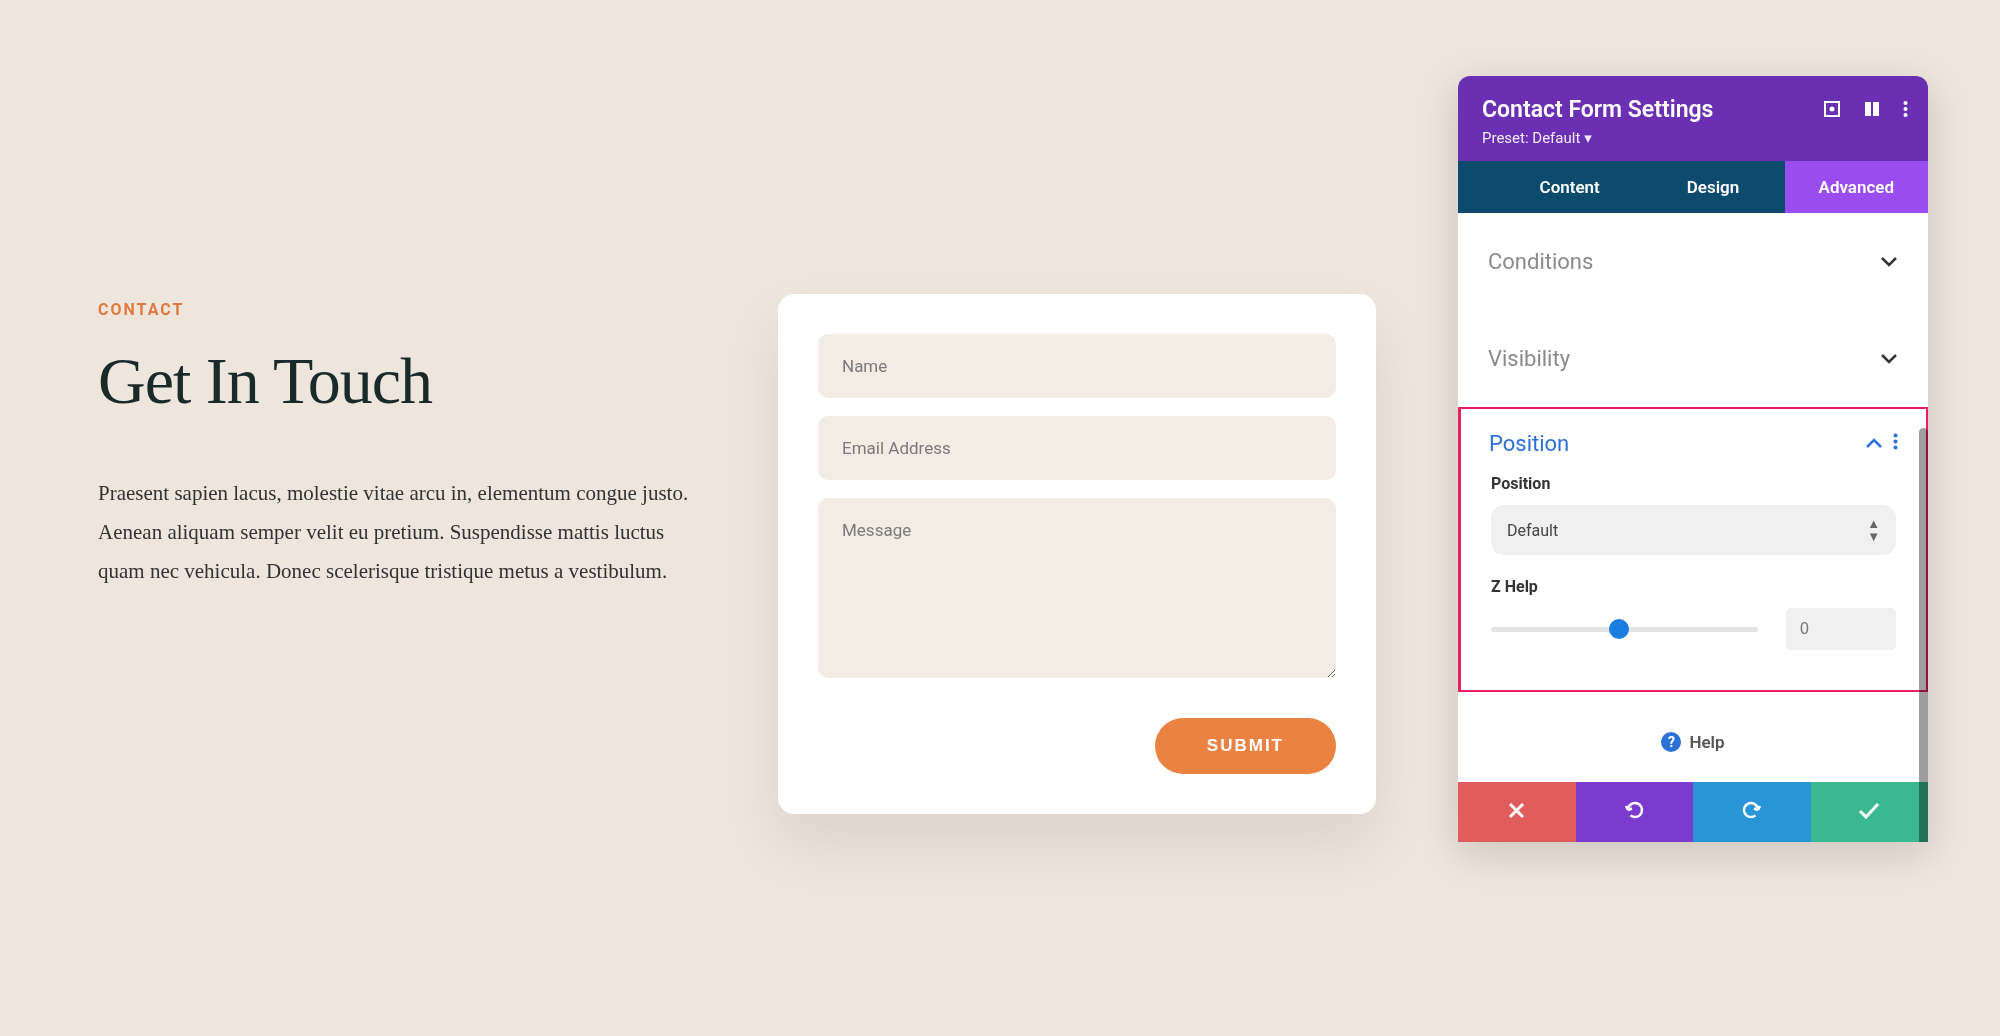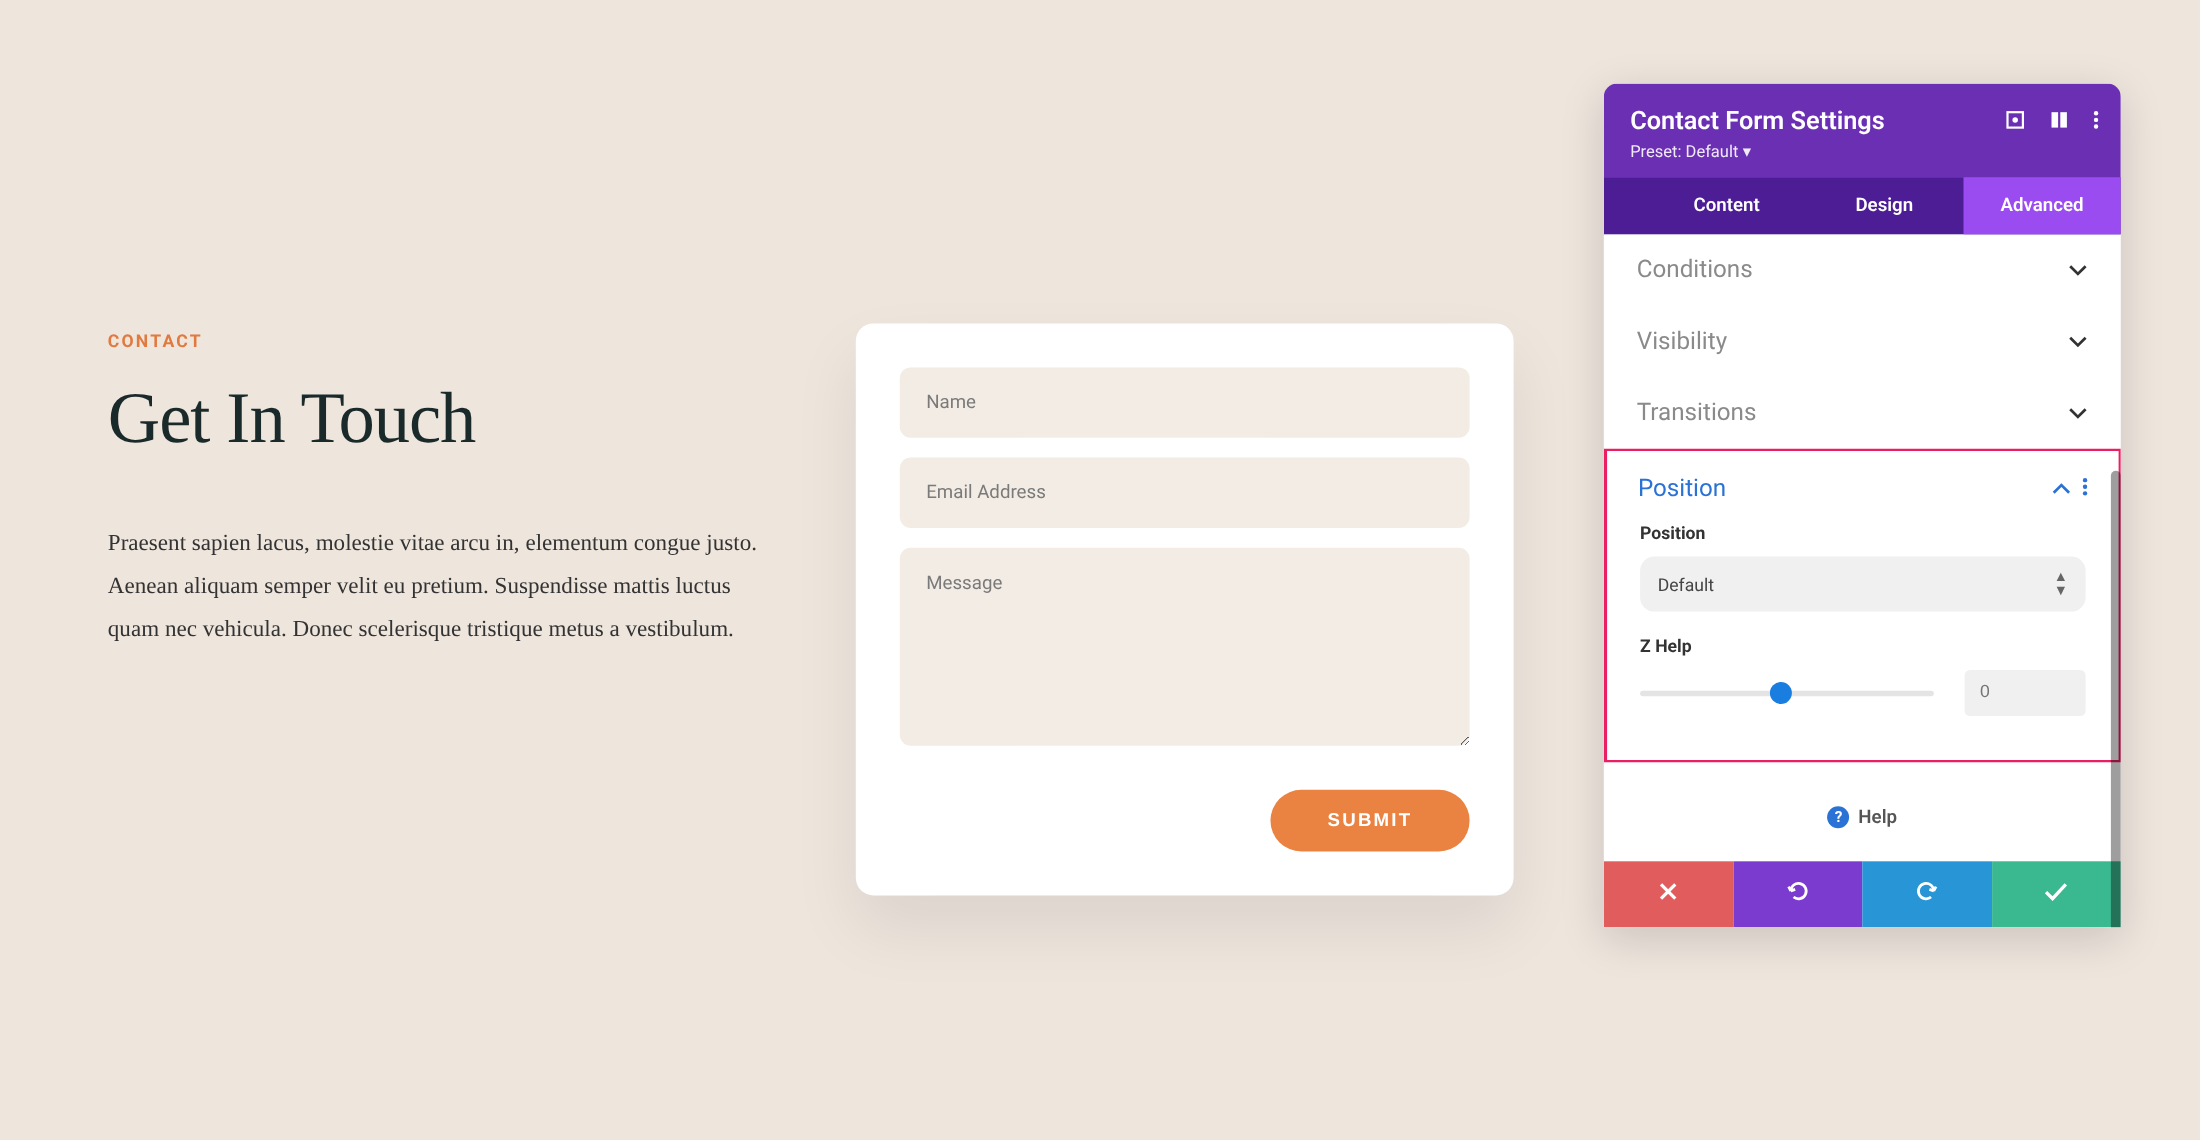--- a/index.html
+++ b/index.html
@@ -140,41 +140,41 @@
   align-items: center;
 }
 .header-icon {
   color: #fff;
   cursor: pointer;
   display: flex;
 }
 
 .tabs {
   display: flex;
-  background: #4c1d95;
+  background: #0c4a6e;
   padding-left: 40px;
 }
 .tab {
   flex: 1;
   text-align: center;
   padding: 16px 0;
   color: #fff;
   font-size: 17px;
   font-weight: 600;
   cursor: pointer;
 }
 .tab.active {
   background: #9a4cf0;
 }
 
 .section {
   display: flex;
   align-items: center;
   justify-content: space-between;
-  padding: 20px 30px;
+  padding: 36px 30px;
   cursor: pointer;
 }
 .section+.section { }
 .section-title {
   font-size: 22px;
   color: #8a8a8a;
 }
 .chevron {
   color: #333;
 }
@@ -362,26 +362,20 @@
       <span class="chevron"><svg width="18" height="11" viewBox="0 0 18 11" fill="none" stroke="currentColor" stroke-width="2.5">
             <path d="M2 2l7 7 7-7"></path>
           </svg></span>
     </div>
     <div class="section">
       <span class="section-title">Visibility</span>
       <span class="chevron"><svg width="18" height="11" viewBox="0 0 18 11" fill="none" stroke="currentColor" stroke-width="2.5">
             <path d="M2 2l7 7 7-7"></path>
           </svg></span>
     </div>
-    <div class="section">
-      <span class="section-title">Transitions</span>
-      <span class="chevron"><svg width="18" height="11" viewBox="0 0 18 11" fill="none" stroke="currentColor" stroke-width="2.5">
-            <path d="M2 2l7 7 7-7"></path>
-          </svg></span>
-    </div>
 
     <div class="highlighted">
       <div class="section">
         <span class="section-title">Position</span>
         <span class="section-extra">
           <span class="chevron"><svg width="18" height="11" viewBox="0 0 18 11" fill="none" stroke="currentColor" stroke-width="2.5">
                 <path d="M2 9l7-7 7 7"></path>
               </svg></span>
           <span style="color:#2b72d6;"><svg width="5" height="17" viewBox="0 0 5 17" fill="currentColor">
                 <circle cx="2.5" cy="2.5" r="2"></circle>

